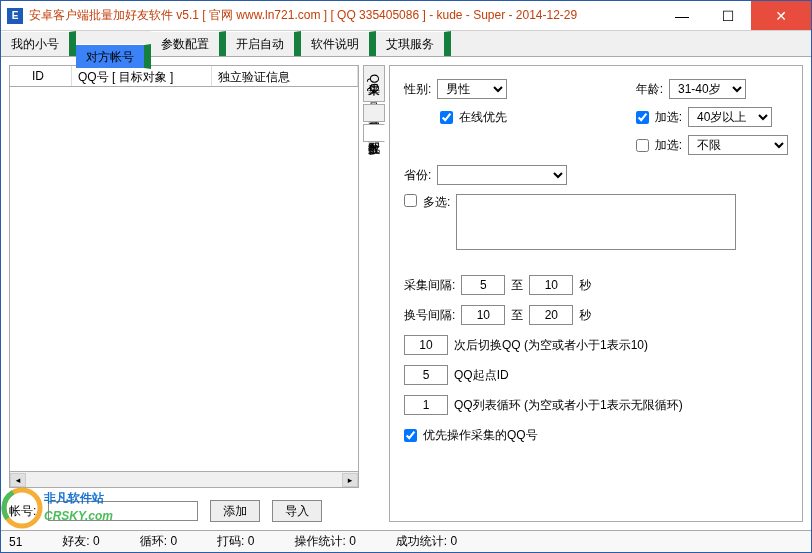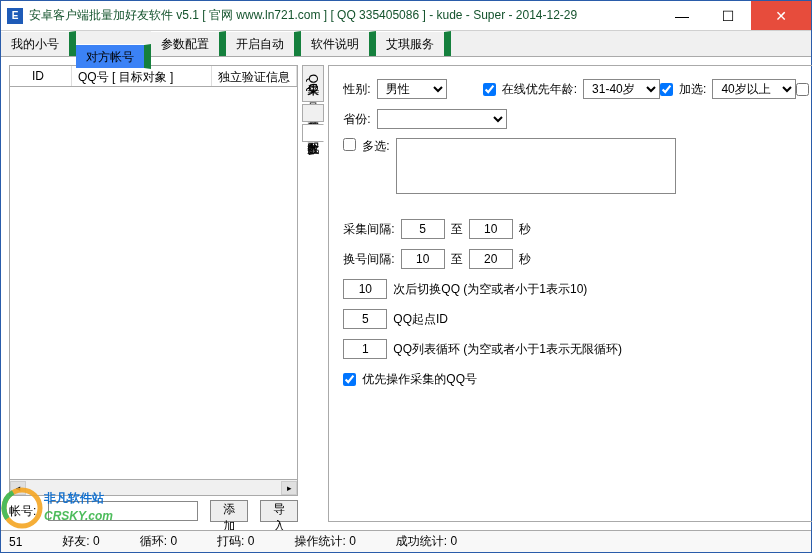--- a/index.html
+++ b/index.html
@@ -1,41 +1,41 @@
 <!DOCTYPE html>
 <html><head>
 <meta charset="utf-8">
 <style>
 * { box-sizing: border-box; margin: 0; padding: 0; font-family: "Microsoft YaHei", SimSun, sans-serif; font-size: 12px; }
 body { background: #fff; }
 .window { width: 812px; height: 553px; border: 1px solid #2a5caa; display: flex; flex-direction: column; }
 .titlebar { height: 30px; background: #fff; display: flex; align-items: center; border-bottom: 1px solid #d0d0d0; }
 .title-icon { width: 16px; height: 16px; background: #1e5bb8; margin: 0 6px; display: inline-flex; align-items: center; justify-content: center; color: #fff; font-size: 10px; font-weight: bold; }
-.title-text { flex: 1; color: #14532d; }
+.title-text { flex: 1; color: #c2410c; }
 .win-btns { display: flex; height: 100%; }
 .win-btn { width: 46px; display: flex; align-items: center; justify-content: center; font-size: 14px; }
 .win-btn.min { background: #fff; }
 .win-btn.max { background: #fff; }
 .win-btn.close { background: #e74c3c; color: #fff; width: 60px; }
 .main-tabs { display: flex; height: 26px; background: #f0f0f0; border-bottom: 1px solid #aaa; }
 .main-tab { padding: 4px 10px; border-right: 7px solid #15803d; background: #f0f0f0; cursor: pointer; border-top: 1px solid #fff; }
 .main-tab.active { background: #3b82f6; border-bottom: 1px solid #fff; position: relative; top: 13px; }
 .content { flex: 1; display: flex; padding: 8px; gap: 4px; }
 .left-panel { width: 350px; display: flex; flex-direction: column; }
 .grid-header { display: flex; background: #fff; border: 1px solid #aaa; height: 22px; padding-left: 16px; }
 .grid-col { padding: 3px 6px; border-right: 1px solid #ddd; }
 .grid-body { flex: 1; border: 1px solid #aaa; border-top: none; background: #fff; overflow: auto; }
-.grid-bottom { display: flex; gap: 12px; padding-top: 4px; align-items: center; }
+.grid-bottom { display: flex; gap: 12px; padding-top: 12px; align-items: center; }
 .vert-tabs { width: 22px; display: flex; flex-direction: column; }
 .vert-tab { writing-mode: vertical-rl; padding: 8px 2px; border: 1px solid #aaa; background: #f0f0f0; margin-bottom: 2px; cursor: pointer; text-align: center; }
 .vert-tab.active { background: #fff; border-right: 1px solid #fff; }
 .right-panel { flex: 1; border: 1px solid #aaa; padding: 12px 14px; display: flex; flex-direction: column; gap: 8px; }
 .row { display: flex; align-items: center; gap: 6px; min-height: 22px; }
 .row-split { display: flex; justify-content: space-between; align-items: flex-start; }
-.col-left, .col-right { display: flex; flex-direction: row; }
+.col-left, .col-right { display: flex; flex-direction: column; gap: 6px; }
 label { white-space: nowrap; }
 select, input[type=text] { border: 1px solid #888; height: 20px; padding: 0 4px; background: #fff; font-size: 12px; }
 input[type=checkbox] { width: 13px; height: 13px; }
 textarea { border: 1px solid #888; resize: none; font-size: 12px; }
 .btn { height: 22px; padding: 0 12px; border: 1px solid #888; background: #eee; cursor: pointer; }
 .num-input { width: 44px; text-align: center; }
 .statusbar { height: 22px; border-top: 1px solid #aaa; display: flex; align-items: center; padding: 0 8px; gap: 40px; background: #f8f8f8; }
 .watermark { position: absolute; left: 0; bottom: 20px; pointer-events: none; opacity: 0.9; }
 .watermark-img { width: 120px; height: 50px; }
 .hscroll { height: 16px; border: 1px solid #aaa; border-top: none; background: #f0f0f0; display: flex; align-items: center; }

